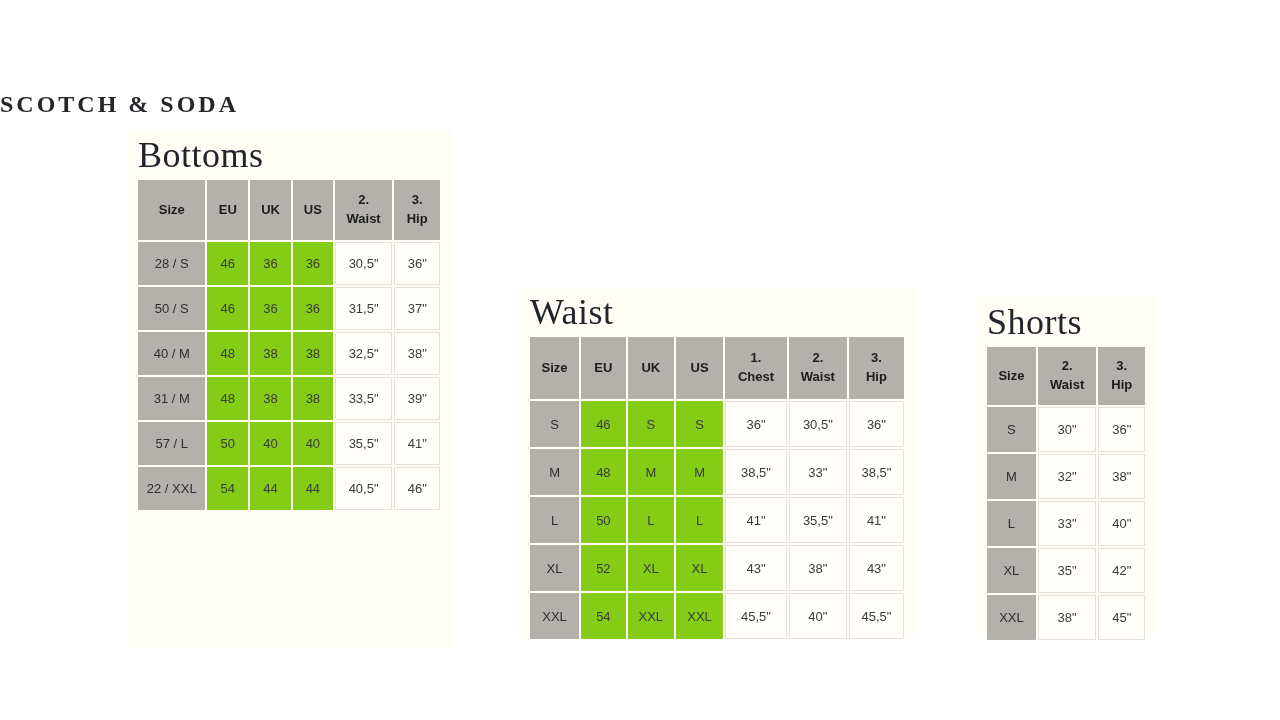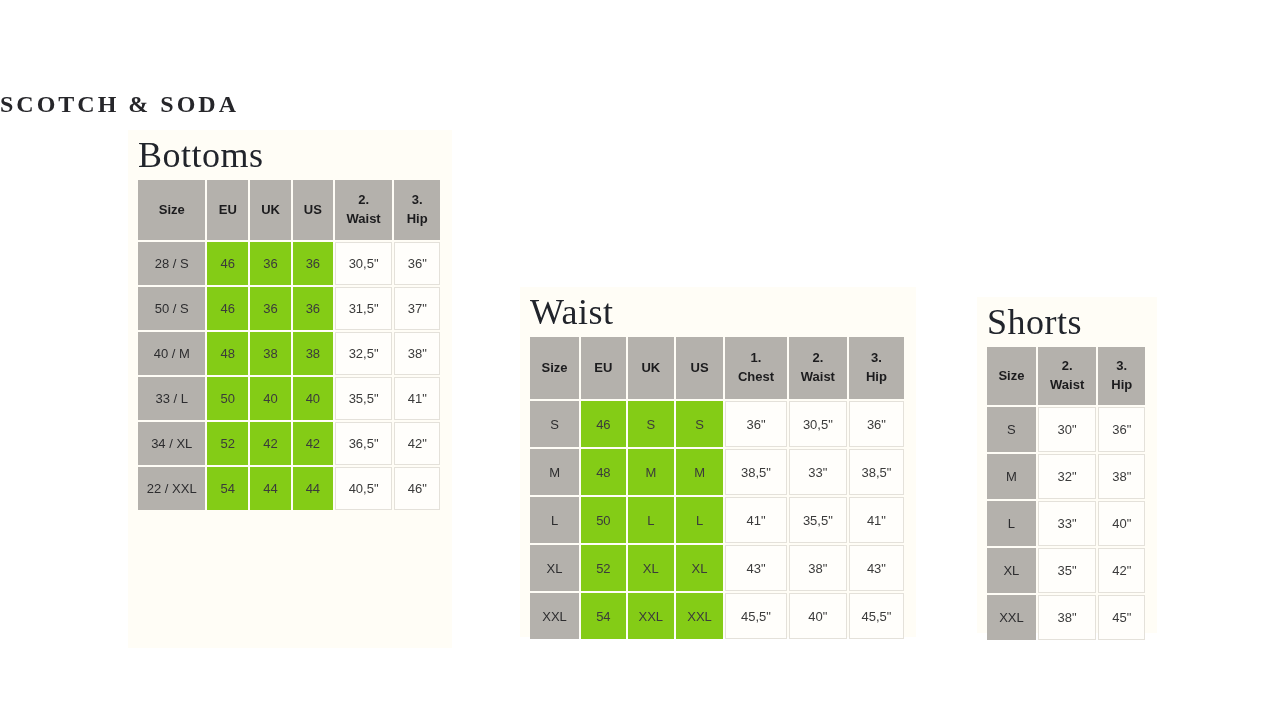--- a/index.html
+++ b/index.html
@@ -141,34 +141,34 @@
         </tr>
         <tr>
           <td class="size">40 / M</td>
           <td class="lite">48</td>
           <td class="lite">38</td>
           <td class="lite">38</td>
           <td class="meas">32,5"</td>
           <td class="meas">38"</td>
         </tr>
         <tr>
-          <td class="size">33 / L</td>
+          <td class="size">31 / M</td>
+          <td class="lite">48</td>
+          <td class="lite">38</td>
+          <td class="lite">38</td>
+          <td class="meas">33,5"</td>
+          <td class="meas">39"</td>
+        </tr>
+        <tr>
+          <td class="size">57 / L</td>
           <td class="lite">50</td>
           <td class="lite">40</td>
           <td class="lite">40</td>
           <td class="meas">35,5"</td>
           <td class="meas">41"</td>
-        </tr>
-        <tr>
-          <td class="size">34 / XL</td>
-          <td class="lite">52</td>
-          <td class="lite">42</td>
-          <td class="lite">42</td>
-          <td class="meas">36,5"</td>
-          <td class="meas">42"</td>
         </tr>
         <tr>
           <td class="size">22 / XXL</td>
           <td class="lite">54</td>
           <td class="lite">44</td>
           <td class="lite">44</td>
           <td class="meas">40,5"</td>
           <td class="meas">46"</td>
         </tr>
       </tbody>

